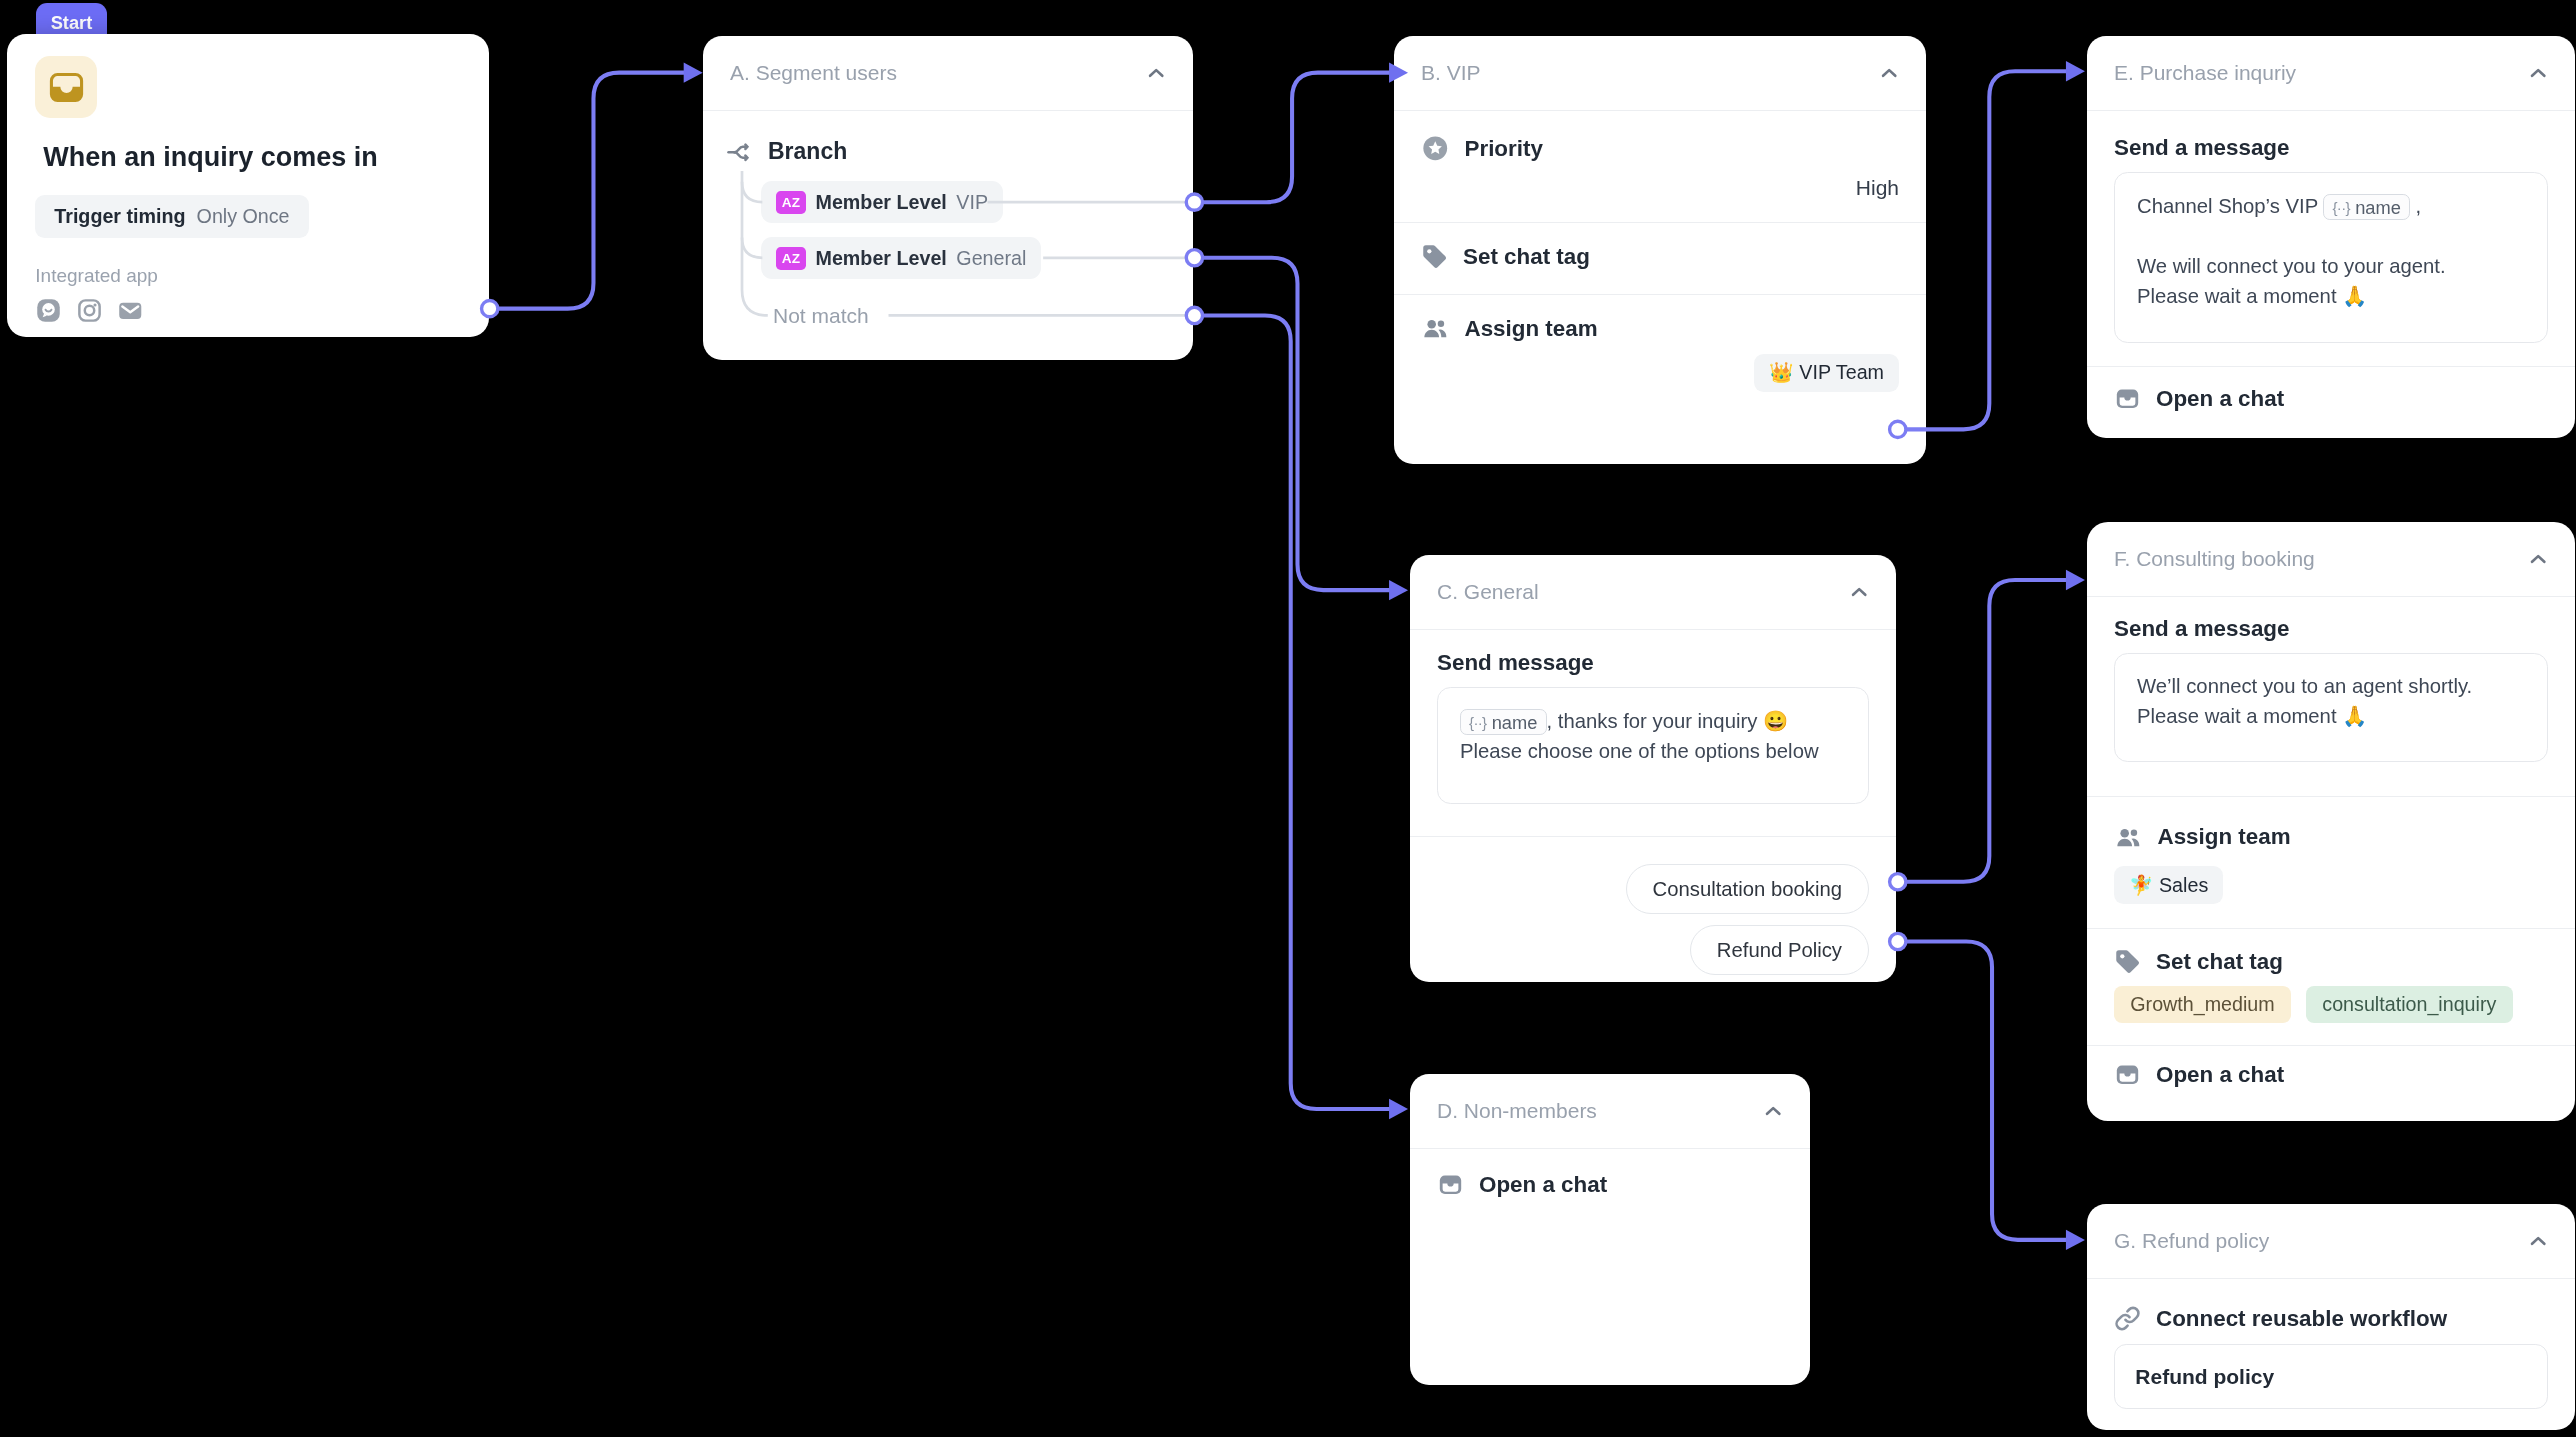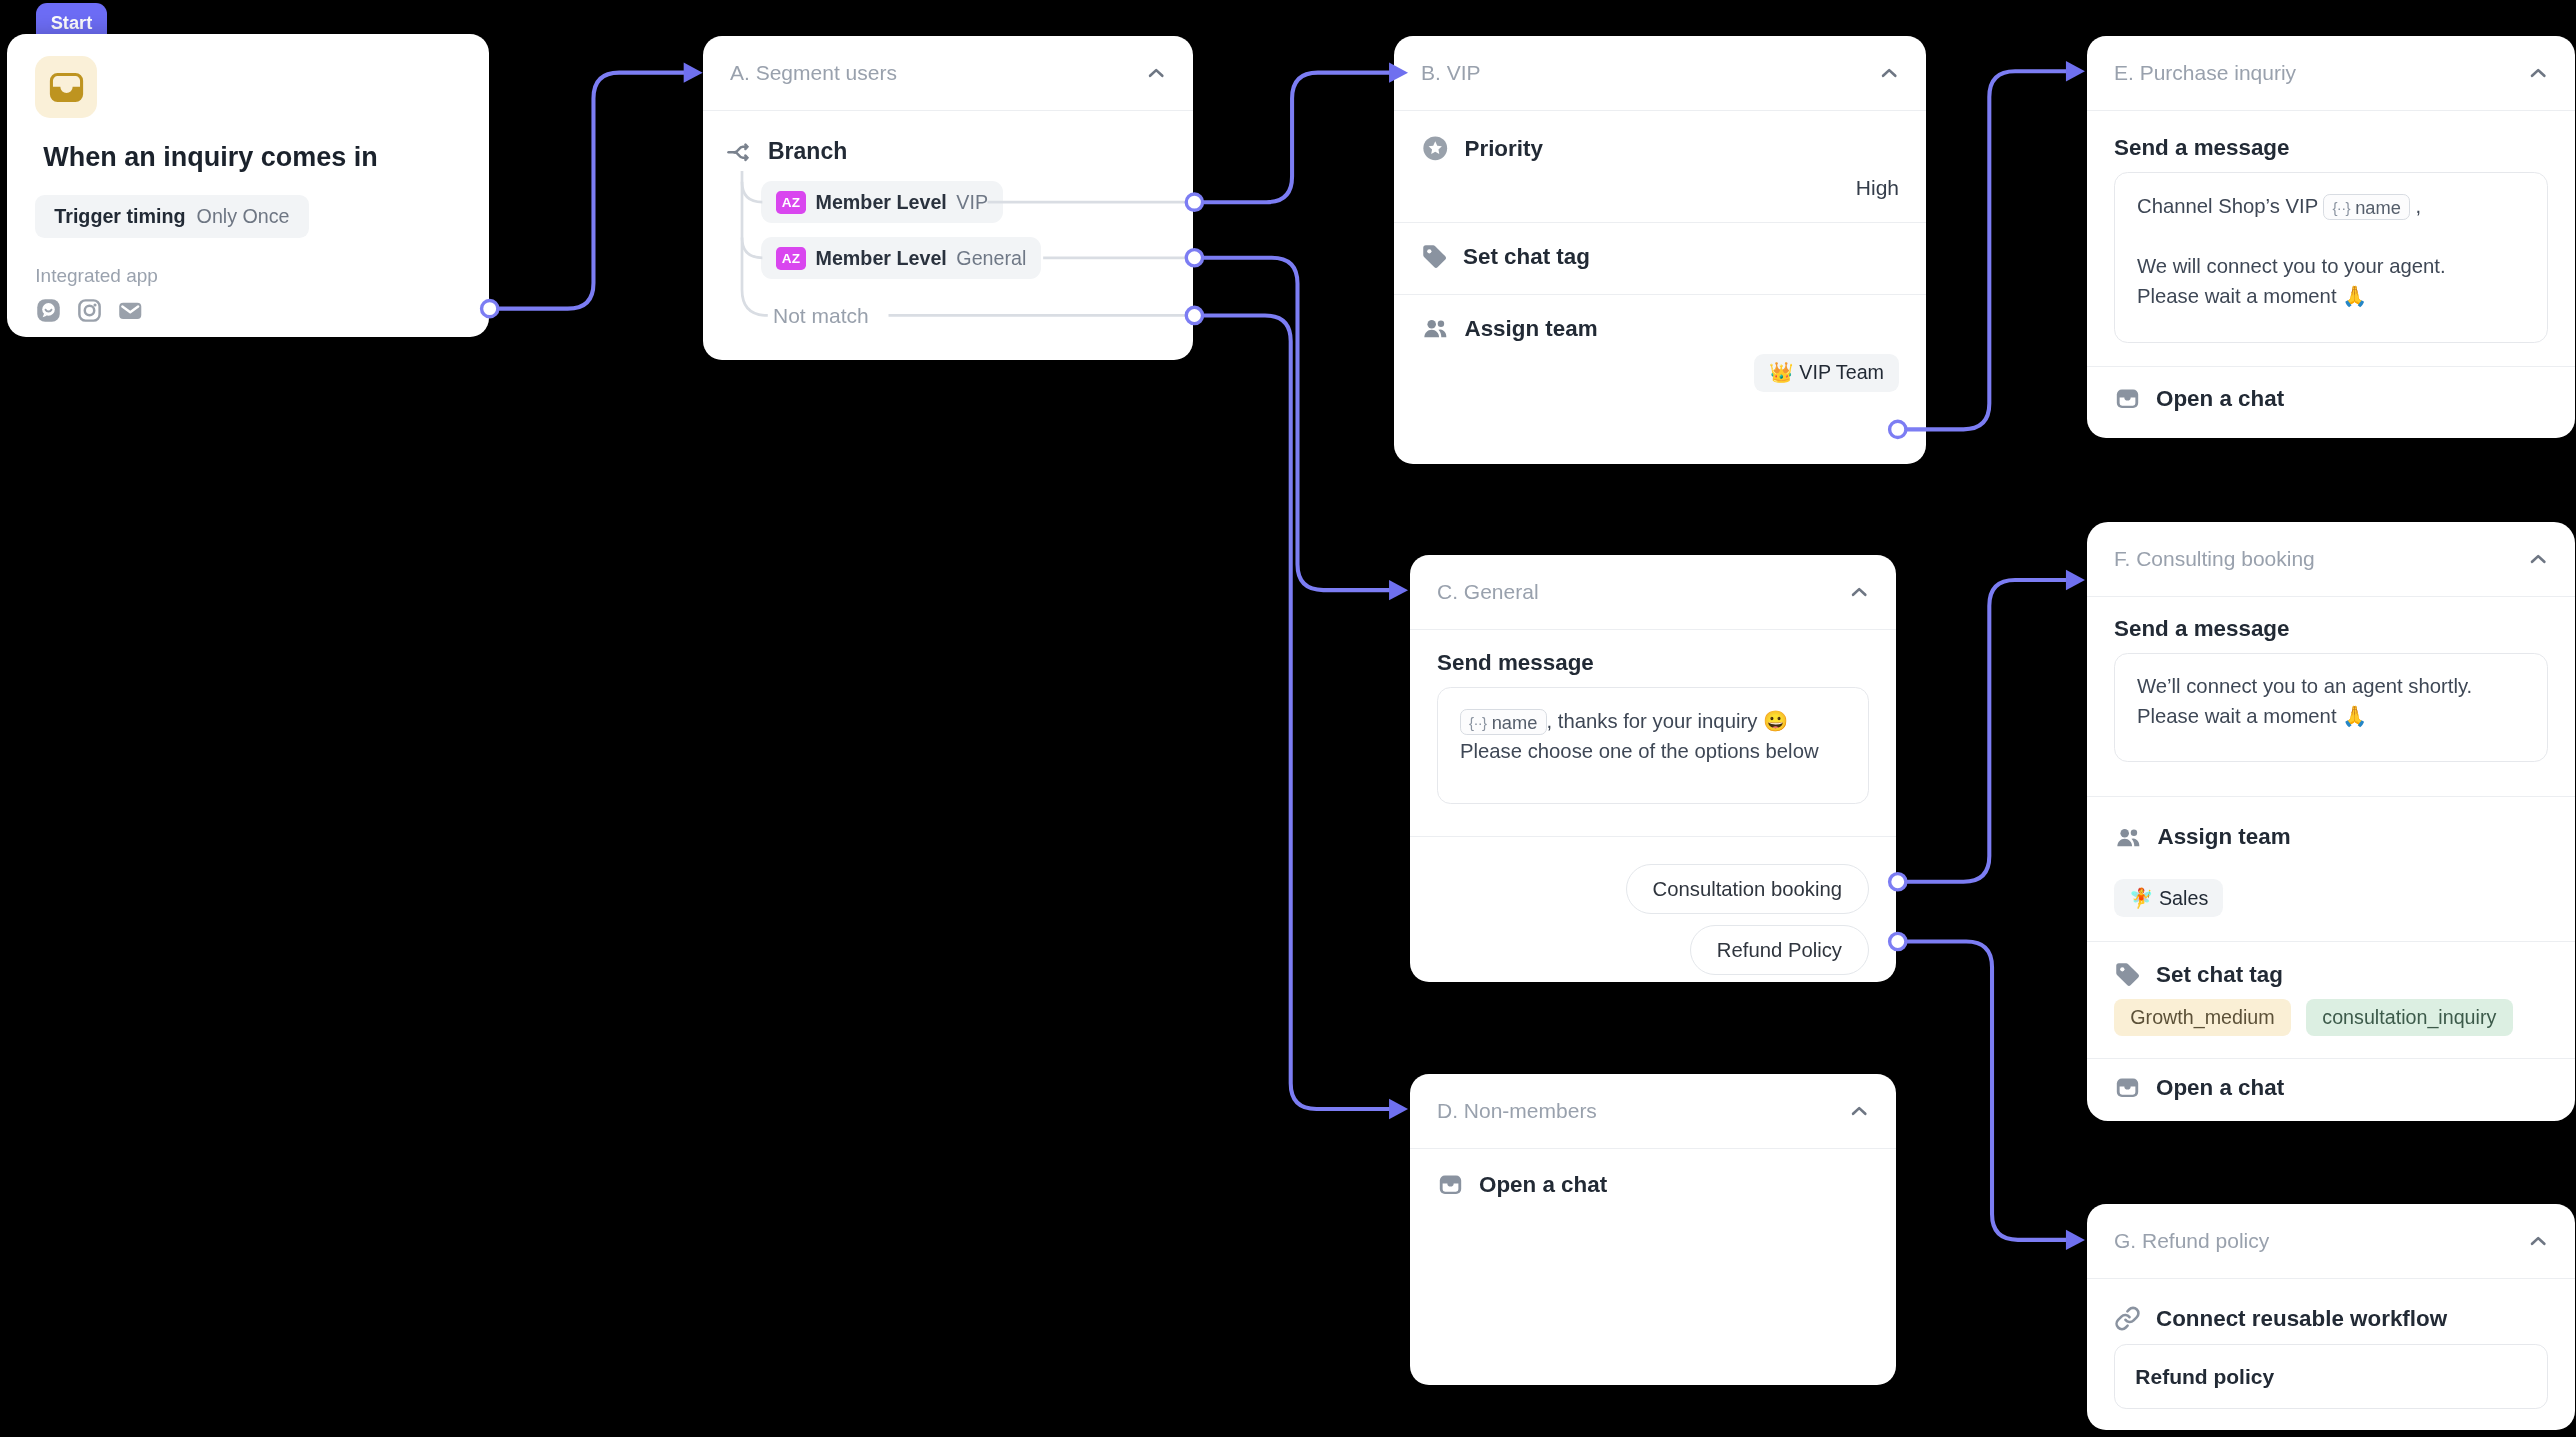--- a/index.html
+++ b/index.html
@@ -227,21 +227,21 @@
         </div>
         <div>Please choose one of the options below</div>
       </div>
     </div>
     <div class="sec btncol" style="padding-top:27px;">
       <button class="optbtn">Consultation booking</button>
       <button class="optbtn">Refund Policy</button>
     </div>
   </div>
 
-  <div class="node" style="left:1410px;top:1074px;width:486px;height:311px;">
+  <div class="node" style="left:1410px;top:1074px;width:400px;height:311px;">
     <div class="hd">
       <span class="t">D. Non-members</span>
       <button class="collapse">
         <svg width="24.4" height="24.4" viewBox="0 0 24 24">
             <polyline points="6,14.5 12,9 18,14.5" fill="none" stroke="#6E7683" stroke-width="2.6" stroke-linecap="round" stroke-linejoin="round"></polyline>
           </svg>
       </button>
     </div>
     <div class="sec" style="padding-top:22px;">
       <div class="lbl">
@@ -315,21 +315,21 @@
         <span>
           <svg class="svgicon" width="28.5" height="28.5" viewBox="0 0 24 24" fill="#848D99">
             <circle cx="9" cy="8.6" r="3.6"></circle>
               <path d="M2.8 19.5 c0-3.4 2.8-6.2 6.2-6.2 s6.2 2.8 6.2 6.2 z"></path>
             <circle cx="16.8" cy="8.2" r="2.7"></circle>
               <path d="M16.4 13.1 c2.8 .4 4.9 2.8 4.9 5.7 v.7 h-4.2 c0-2.4-.9-4.7-2.4-6.2 z"></path>
           </svg>
         </span>
         <span>Assign team</span>
       </div>
-      <div style="margin-top:28px;"><span class="pill">🧚 Sales</span></div>
+      <div style="margin-top:15px;"><span class="pill">🧚 Sales</span></div>
     </div>
     <div class="sec" style="padding-top:19px;padding-bottom:22px;">
       <div class="lbl">
         <span>
           <svg class="svgicon" width="27" height="27" viewBox="0 0 24 24">
             <path d="M21.4 11.6 L12.4 2.6 A2.4 2.4 0 0 0 10.7 2 H4.3 A2.3 2.3 0 0 0 2 4.3 v6.4 a2.4 2.4 0 0 0 .7 1.7 l9 9 a2.3 2.3 0 0 0 3.2 0 l6.5-6.5 a2.3 2.3 0 0 0 0-3.3 z" fill="#8A93A0"></path>
             <circle cx="7.4" cy="7.4" r="1.9" fill="#fff"></circle>
           </svg>
         </span>
         <span>Set chat tag</span>

